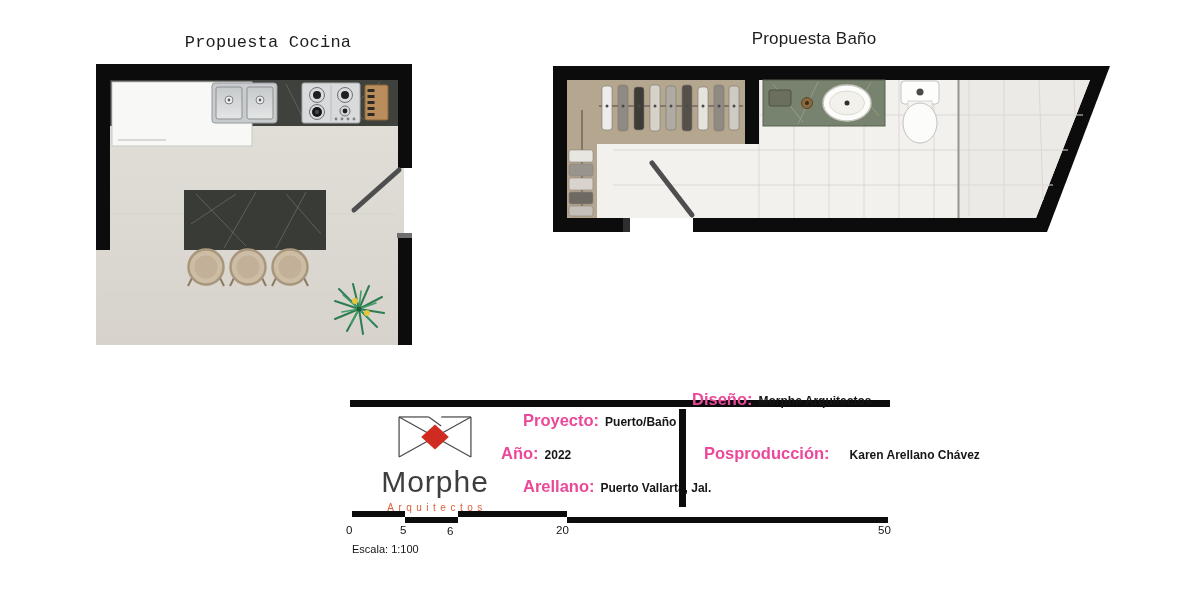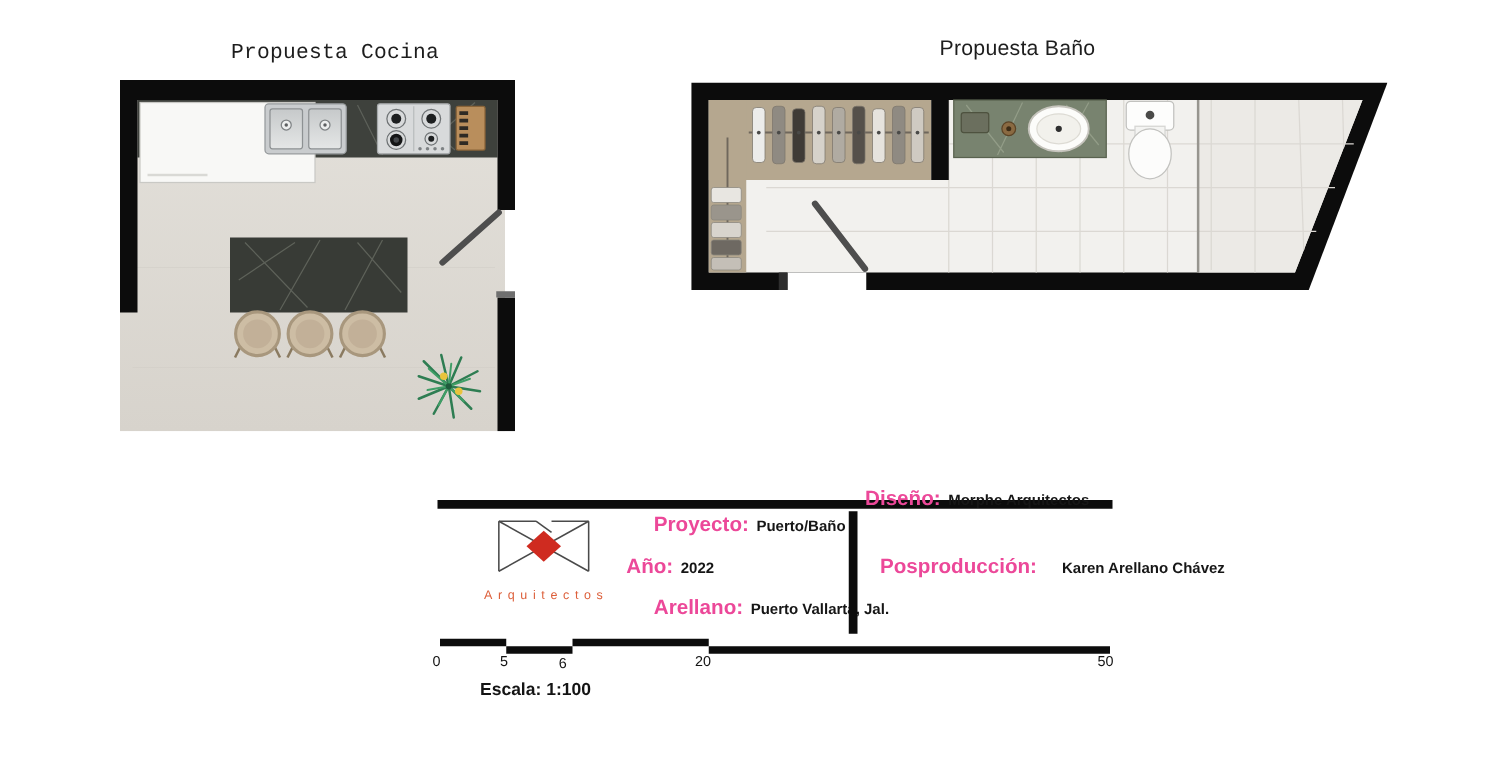--- a/index.html
+++ b/index.html
@@ -13,21 +13,21 @@
   }
   
   .bar{background:#0c0c0c;}
   .logo-wrap{width:150px;text-align:center;}
   .logo-brand{font-size:30px;color:#3e3e3e;letter-spacing:1px;line-height:1;margin-top:2px;}
   .logo-sub{font-size:10px;letter-spacing:4.5px;color:#dd5f3a;margin-top:5px;padding-left:4px;}
   .field-row{display:flex;align-items:baseline;gap:6px;white-space:nowrap;}
   .field-label{font-size:16.5px;font-weight:bold;color:#ec4899;}
   .field-value{font-size:12px;font-weight:600;color:#161616;}
   .scale-num{font-size:11.5px;color:#141414;}
-  .scale-caption{font-size:14px;font-weight:700;color:#141414;margin-left:32px;}
+  .scale-caption{font-size:11px;font-weight:400;color:#141414;}
 </style>
 </head>
 <body>
 
 <div class="abs plan-title" style="left:110px;top:33px;width:316px;font-family:Liberation Mono, monospace;">Propuesta Cocina</div>
 
 <div class="abs" style="left:96px;top:64px;width:316px;height:281px;">
 <svg width="316" height="281" viewBox="0 0 316 281">
   <defs>
     <linearGradient id="kfloor" x1="0" y1="0" x2="0" y2="1">
@@ -266,20 +266,21 @@
       <path d="M3,3 L46,3"></path>
         <path d="M64,3 L107,3"></path>
       <path d="M3,3 L3,61"></path>
         <path d="M107,3 L107,61"></path>
       <path d="M3,3 L107,61"></path>
         <path d="M3,61 L107,3"></path>
       <path d="M46,3 L64,16"></path>
     </g>
     <polygon points="55,14 75,32 55,50 35,32" fill="#cf2b20"></polygon>
   </svg>
+  <div class="logo-brand">Morphe</div>
   <div class="logo-sub">Arquitectos</div>
 </div>
 
 <div class="abs field-row" style="left:523px;top:411px;">
   <span class="field-label">Proyecto:</span>
   <span class="field-value">Puerto/Baño</span>
 </div>
 <div class="abs field-row" style="left:501px;top:444px;">
   <span class="field-label">Año:</span>
   <span class="field-value">2022</span>

